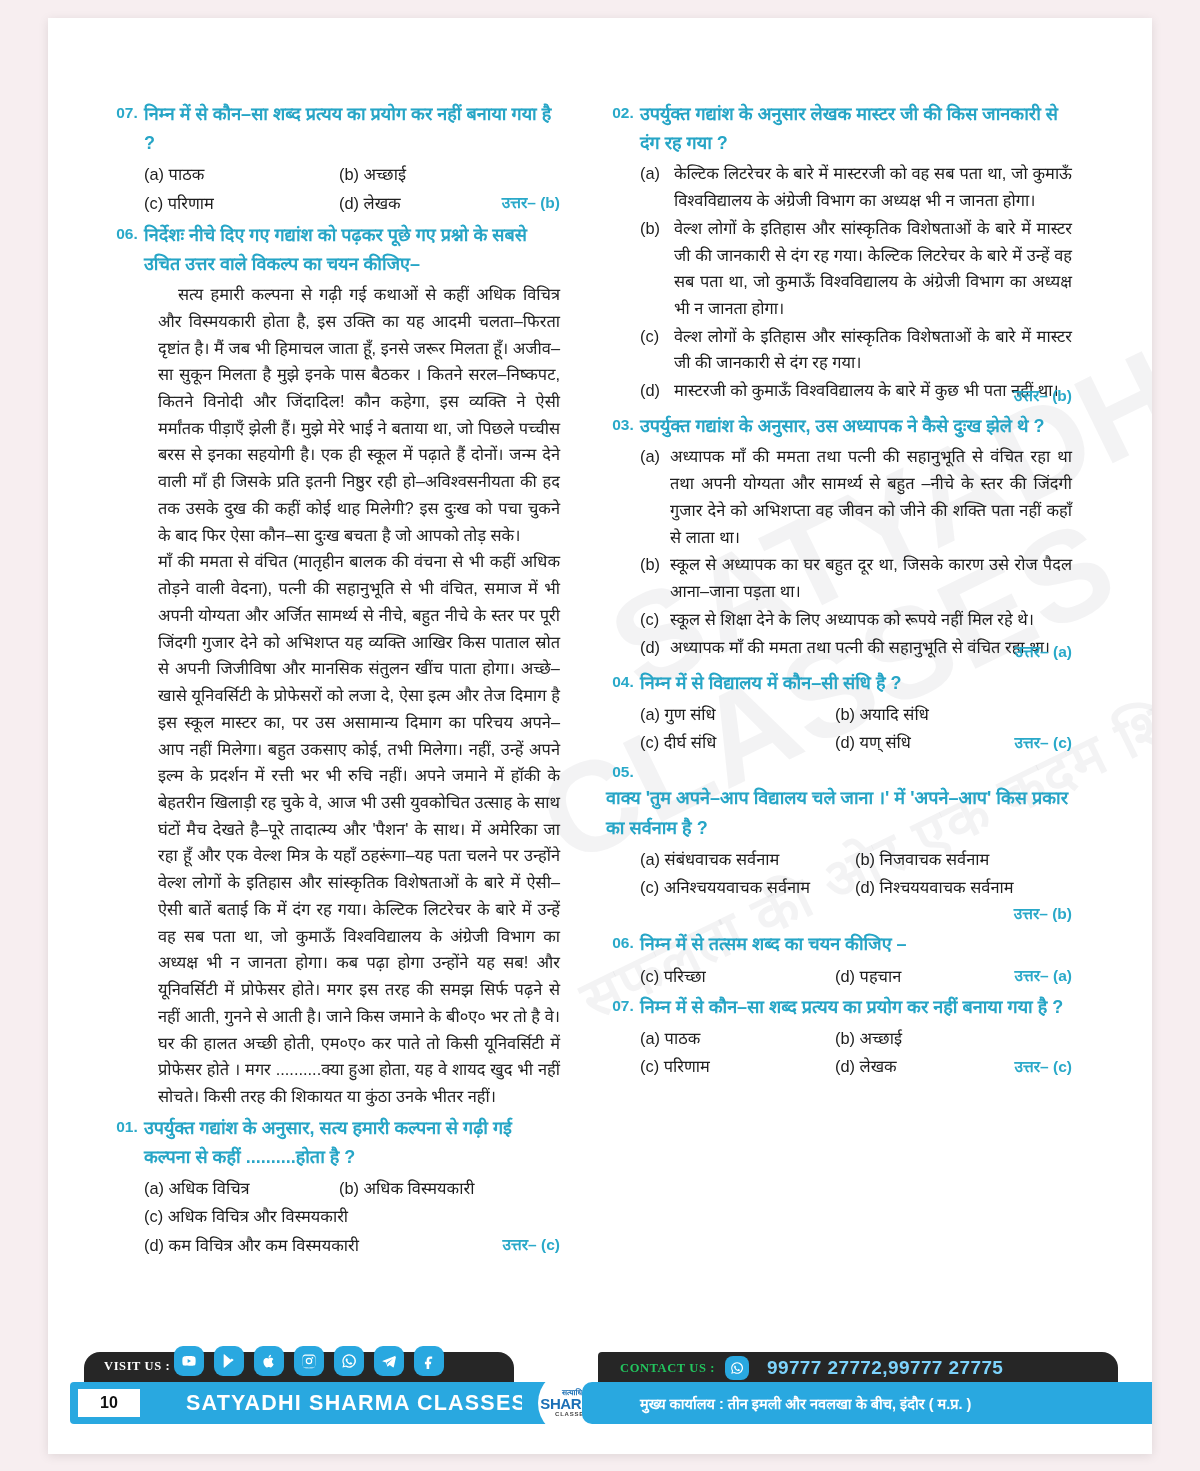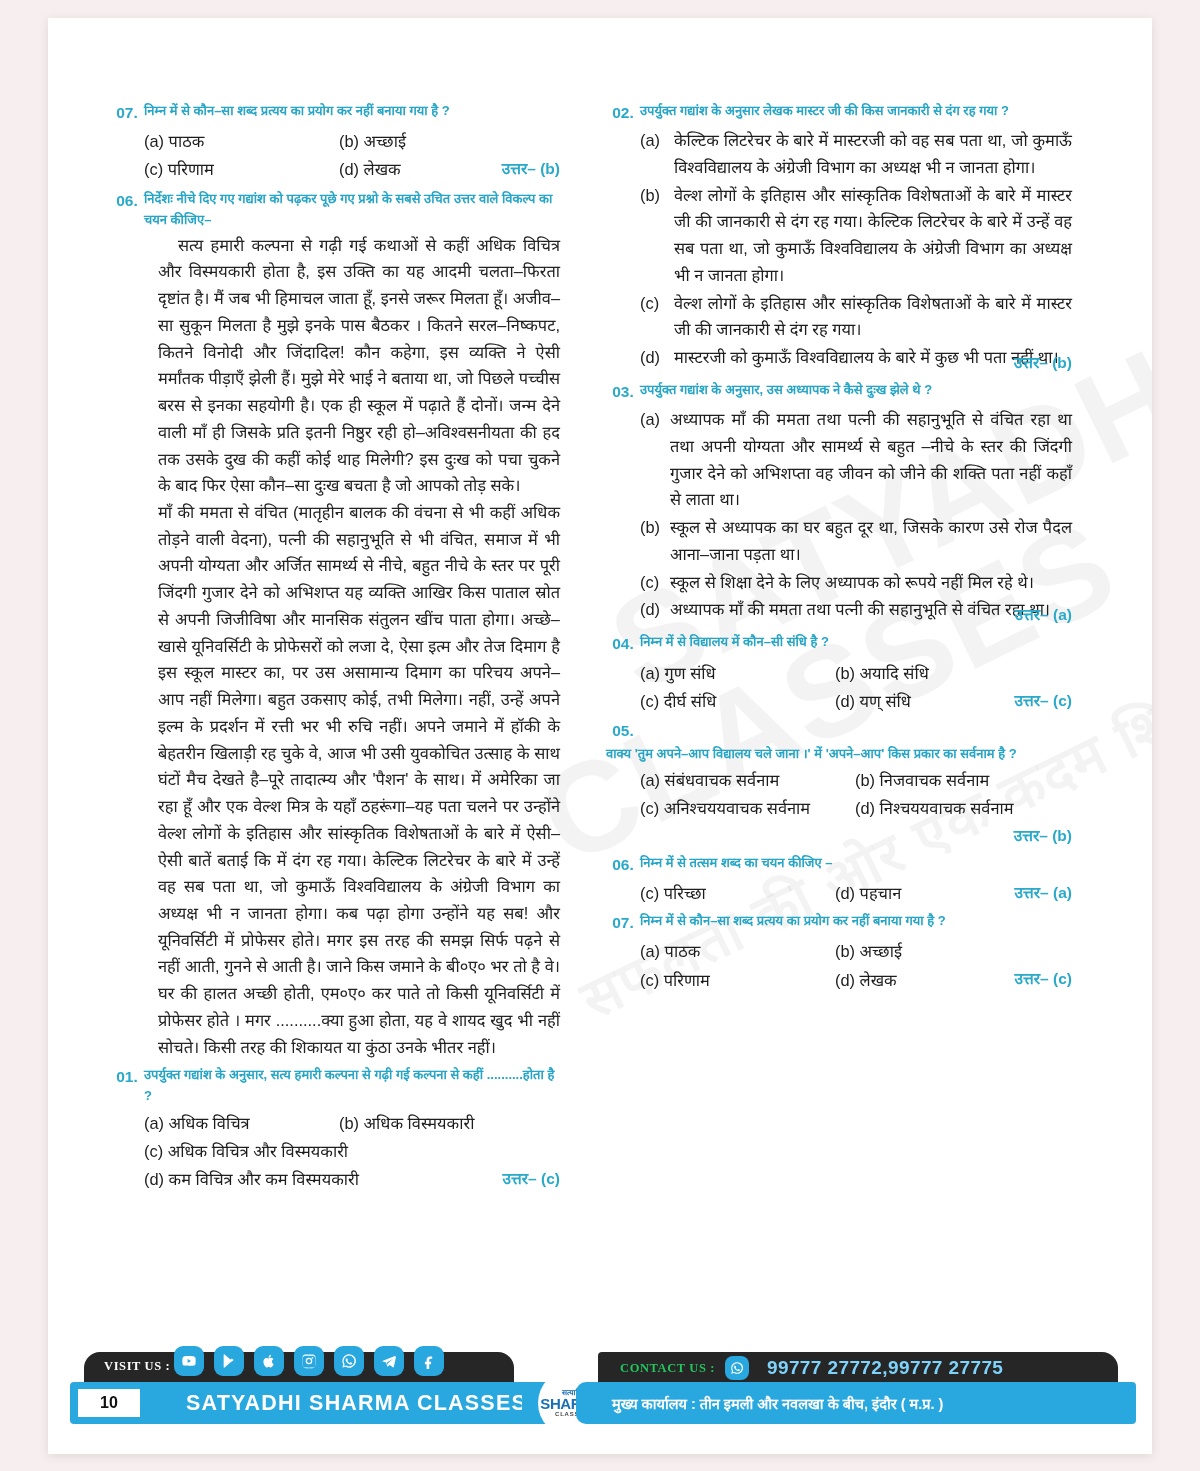--- a/index.html
+++ b/index.html
@@ -46,35 +46,35 @@
 
   
   .qrow{display:flex;align-items:flex-start;margin-bottom:1px;}
   .qnum{
     color:#2aa9c9;font-weight:bold;font-size:15.5px;
     width:34px;flex:none;line-height:1.62;
     font-family:"Liberation Sans", sans-serif;
     text-align:center;
   }
   .qtext{
-    color:#26a5c6;font-weight:bold;font-size:13px;
+    color:#26a5c6;font-weight:bold;font-size:18px;
     line-height:1.62;flex:1;
     font-family:"Liberation Sans", sans-serif;
   }
   .para{
     font-size:16.4px;line-height:1.63;color:#232323;
     text-align:justify;
     margin-left:48px;
     font-family:"Liberation Sans", sans-serif;
   }
   .para.indent{text-indent:20px;}
 
   
   .opts2{margin-left:34px;margin-top:2px;}
-  .optline{display:flex;align-items:center;font-size:16.4px;color:#1d1d1d;line-height:1.72;}
+  .optline{display:flex;align-items:flex-end;font-size:16.4px;color:#1d1d1d;line-height:1.72;}
   .optcell{flex:0 0 195px;}
   .optcellR{flex:1;}
   .ans{
     color:#2aa9c9;font-weight:bold;font-size:15.5px;
     white-space:nowrap;margin-left:auto;padding-left:8px;
   }
   .ansline{
     text-align:right;margin-left:34px;
     color:#2aa9c9;font-weight:bold;font-size:15.5px;
     line-height:1.7;
@@ -157,23 +157,23 @@
   }
   .wa{
     width:24px;height:24px;border-radius:8px;background:#29a8e0;
     display:flex;align-items:center;justify-content:center;margin-left:10px;
   }
   .wa svg{width:14px;height:14px;fill:#fff;}
   .phone{
     color:#7dd3fc;font-weight:bold;font-size:19px;margin-left:18px;letter-spacing:.4px;
   }
   .bluebarR{
-    position:absolute;left:6px;top:30px;width:560px;height:42px;
+    position:absolute;left:12px;top:30px;width:560px;height:42px;
     background:#29a8e0;border-radius:10px 4px 4px 10px;
-    display:flex;align-items:center;
+    display:flex;align-items:center;padding-left:22px;
   }
   .addr{
     color:#ffffff;font-weight:bold;font-size:14.5px;margin-left:36px;
   }
 </style>
 </head>
 <body>
 
 <div class="page">
 

